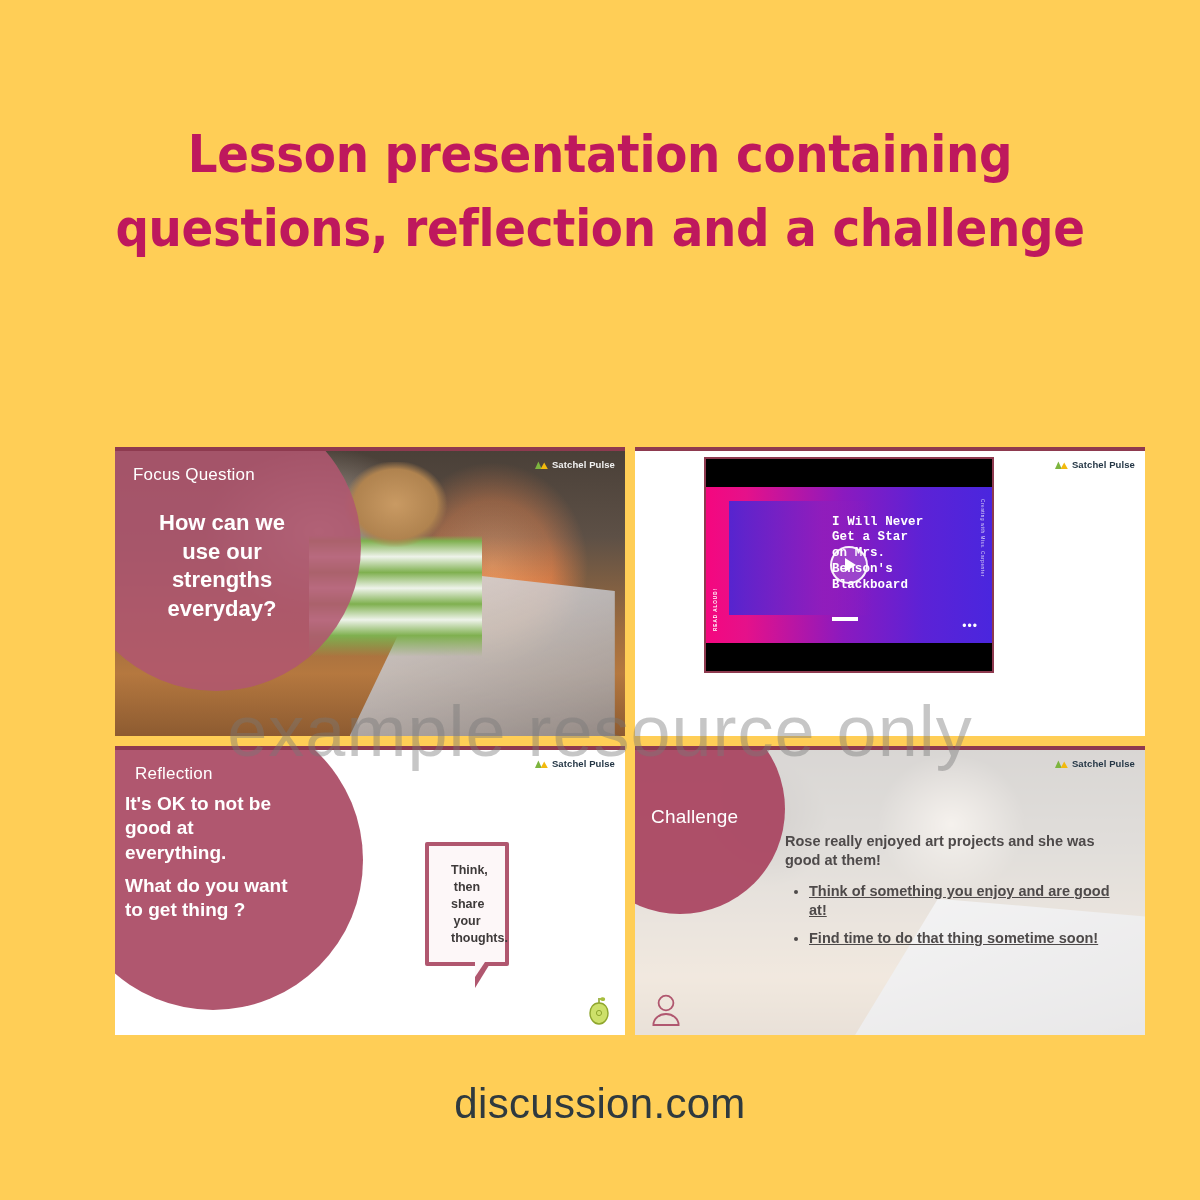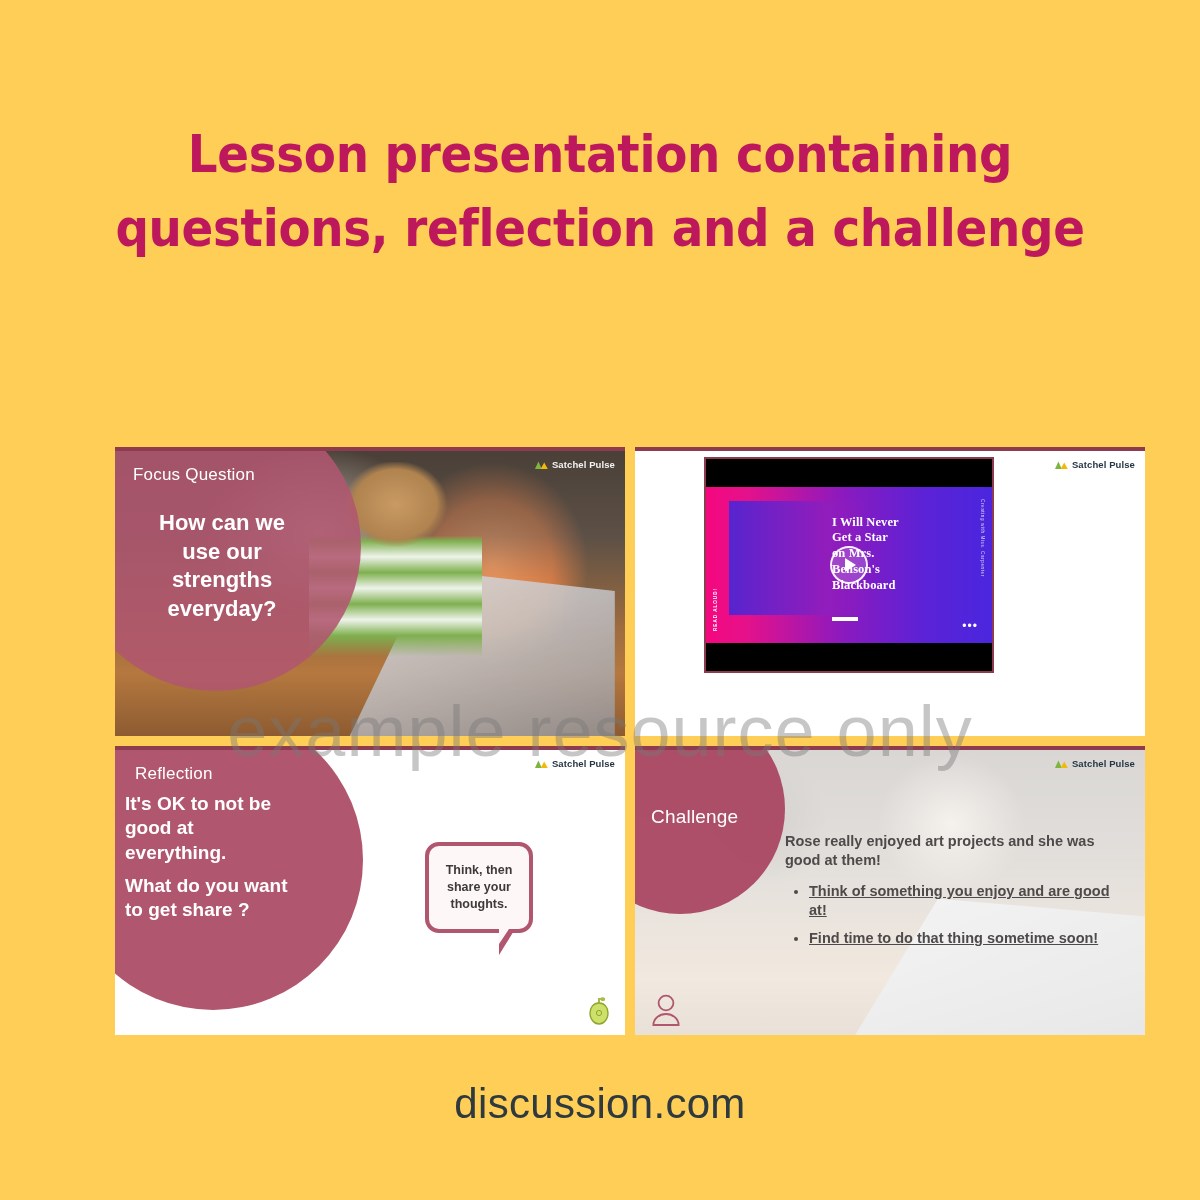--- a/index.html
+++ b/index.html
@@ -181,21 +181,21 @@
     width: 50%;
     height: 73%;
     background: linear-gradient(90deg, rgba(60,40,220,0.85) 0%, rgba(140,30,190,0.8) 65%, rgba(240,10,130,0.0) 100%);
   }
   .video-title {
     position: absolute;
     left: 44%;
     top: 18%;
     width: 50%;
     color: #fff;
-    font-family: Liberation Serif, serif;
+    font-family: Liberation Mono, monospace;
     font-weight: 700;
     font-size: 12.5px;
     line-height: 1.26;
     letter-spacing: 0.1px;
   }
   .video-rule {
     position: absolute;
     left: 44%;
     bottom: 14%;
     width: 26px;
@@ -287,26 +287,26 @@
     font-size: 19px;
     font-weight: 700;
     line-height: 1.28;
   }
   .s3 .refl-text .gap { display: block; height: 9px; }
   .bubble {
     position: absolute;
     z-index: 12;
     left: 310px;
     top: 92px;
-    width: 108px;
-    padding: 16px 6px;
+    width: 84px;
+    padding: 16px 22px;
     box-sizing: border-box;
     background: #FDF7F8;
     border: 4px solid #B0576F;
-    border-radius: 14px;
+    border-radius: 2px;
     text-align: center;
     color: #3E3A3A;
     font-size: 12.5px;
     font-weight: 700;
     line-height: 1.35;
   }
   .bubble .tail {
     position: absolute;
     right: 14px;
     bottom: -26px;
@@ -497,21 +497,21 @@
 
     <div class="circle-pink"></div>
     <div class="slide-kicker">Reflection</div>
 
     <div class="refl-text">
       <span>It's OK to not be</span><br>
       <span>good at</span><br>
       <span>everything.</span>
       <span class="gap"></span>
       <span>What do you want</span><br>
-      <span>to get share ?</span>
+      <span>to get thing ?</span>
     </div>
 
     <div class="bubble">
       <span>Think, then</span><br>
       <span>share your</span><br>
       <span>thoughts.</span>
       <span class="tail"></span>
       <span class="tail-in"></span>
     </div>
 

